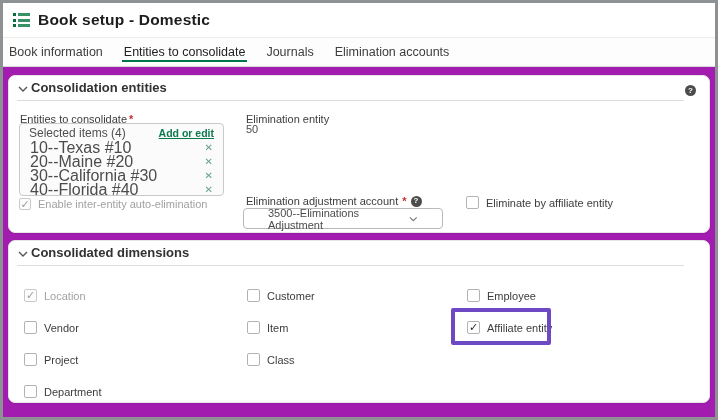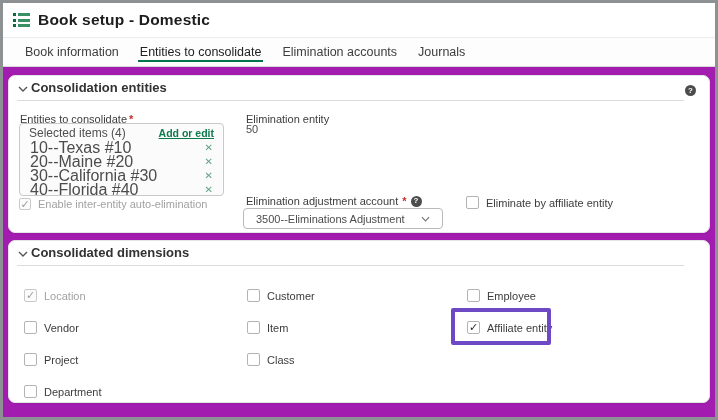--- a/index.html
+++ b/index.html
@@ -9,21 +9,21 @@
   
   .header { position:absolute; left:0; right:0; top:0; height:34px; background:#fff; display:flex; align-items:center; padding-left:10px; }
   .list-icon { width:17px; height:14px; display:flex; flex-direction:column; justify-content:space-between; margin-right:8px; }
   .list-icon .row { display:flex; gap:2px; height:3px; }
   .list-icon .row i { display:block; height:3px; }
   .list-icon .row .dot { width:3px; background:#0c6b3d; }
   .list-icon .row .bar { width:12px; background:#3a9066; }
   .page-title { font-size:15.5px; font-weight:bold; color:#1d1d1d; letter-spacing:.2px; }
 
   
-  .tabbar { position:absolute; left:0; right:0; top:34px; height:30px; background:#fdfdfd; border-top:1px solid #ececec; border-bottom:1px solid #d7d9d9; display:flex; align-items:stretch; padding-left:22px; gap:21px; }
+  .tabbar { position:absolute; left:0; right:0; top:34px; height:30px; background:#fdfdfd; border-top:1px solid #ececec; border-bottom:1px solid #d7d9d9; display:flex; align-items:stretch; padding-left:6px; gap:21px; }
   .tab { position:relative; display:flex; align-items:center; font-size:12.5px; color:#3d3d3d; cursor:pointer; }
   .tab.active { color:#222; }
   .tab.active .tab-underline { position:absolute; left:-2px; right:-2px; bottom:4px; height:2px; background:#00754a; }
 
   
   .content { position:absolute; left:0; right:0; top:64px; bottom:0; background:#a21caf; }
   .card { position:absolute; left:5px; width:702px; background:#fff; border:1px solid #e4e6e6; border-radius:7px; box-shadow:0 1px 2px rgba(0,0,0,.04); }
   .card1 { top:8px; height:158px; }
   .card2 { top:173px; height:163px; }
 
@@ -53,21 +53,21 @@
   .cb.sm { width:12px; height:12px; }
   .cbrow .cb-label { font-size:11px; color:#3c3c3c; }
   .cbrow.disabled .cb { border-color:#c9c9c9; background:#fcfcfc; }
   .cbrow.disabled .cb .mark { color:#9c9c9c; }
   .cbrow.disabled .cb-label { color:#a2a2a2; }
 
   
   .elim-ent-label { position:absolute; left:237px; top:33px; }
   .elim-ent-value { position:absolute; left:237px; top:47px; font-size:11px; color:#4c4c4c; }
   .adj-label { position:absolute; left:237px; top:119px; display:flex; align-items:center; gap:4px; }
-  .select { position:absolute; left:234px; top:132px; width:200px; height:21px; border:1px solid #b9b9b9; border-radius:4px; background:#fff; display:flex; align-items:center; justify-content:space-between; padding:0 12px; cursor:pointer; }
+  .select { position:absolute; left:234px; top:132px; width:200px; height:21px; border:1px solid #b9b9b9; border-radius:4px; background:#fff; display:flex; align-items:center; justify-content:space-between; padding:0 24px; cursor:pointer; }
   .select .sel-txt { font-size:11px; color:#4c4c4c; }
 
   
   .highlight-box { position:absolute; left:442px; top:67px; width:100px; height:37px; border:4px solid #6d49c6; border-radius:2px; pointer-events:none; }
 
   svg.chev { display:block; }
 </style>
 </head>
 <body>
 
@@ -93,24 +93,24 @@
 
   <div class="tabbar">
     <div class="tab">
       <span>Book information</span>
     </div>
     <div class="tab active">
       <span>Entities to consolidate</span>
       <span class="tab-underline"></span>
     </div>
     <div class="tab">
+      <span>Journals</span>
+    </div>
+    <div class="tab">
       <span>Elimination accounts</span>
-    </div>
-    <div class="tab">
-      <span>Journals</span>
     </div>
   </div>
 
   <div class="content">
 
     <div class="card card1">
       <span class="sec-chevron">
         <svg class="chev" width="10" height="6" viewBox="0 0 10 6">
             <polyline points="1,1 5,5 9,1" fill="none" stroke="#555" stroke-width="1.4"></polyline>
           </svg>

